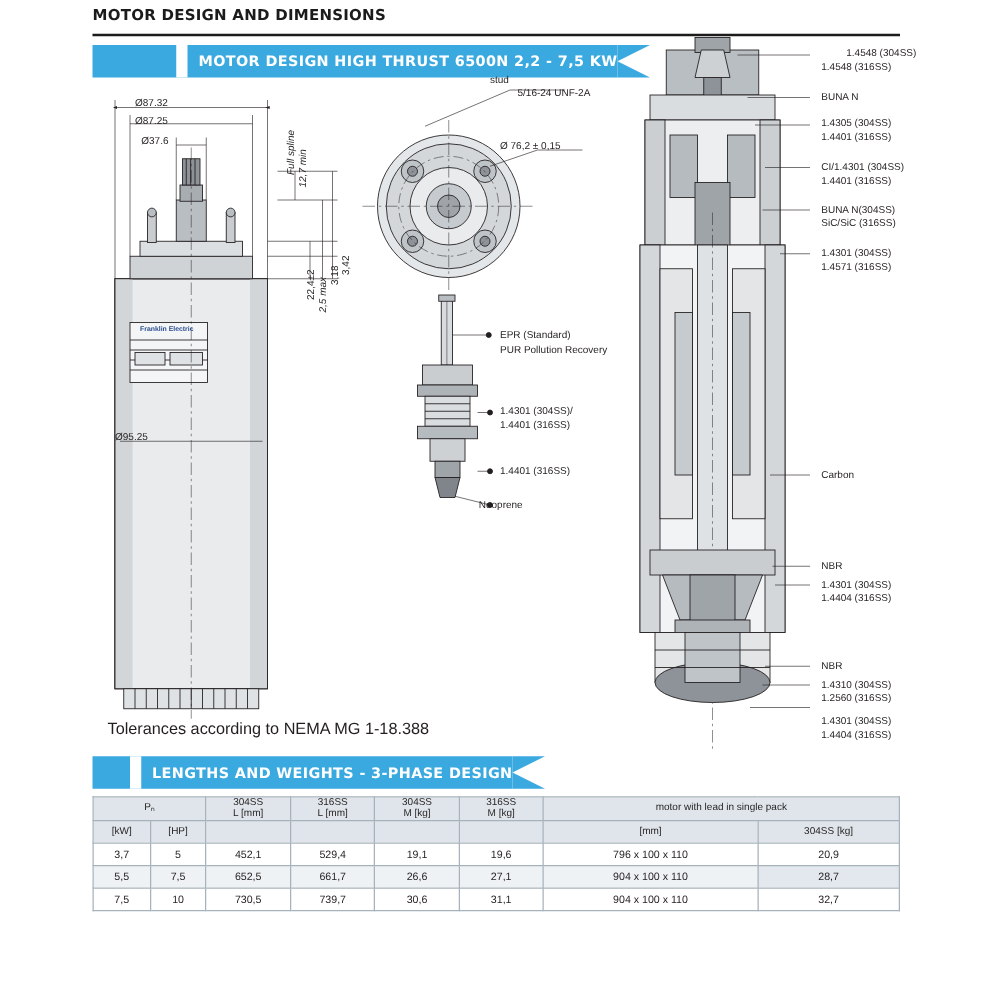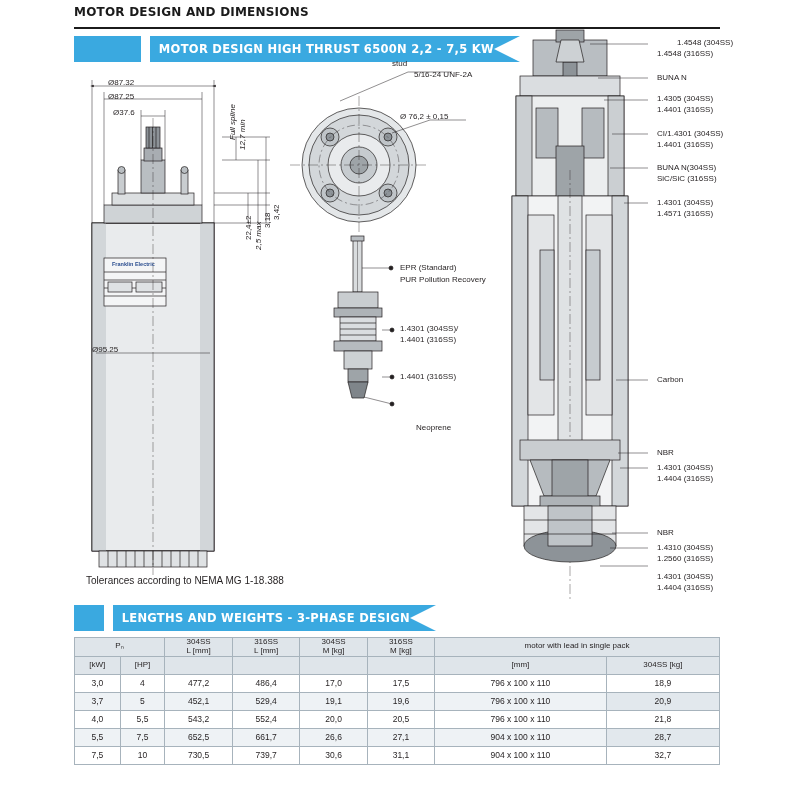--- a/index.html
+++ b/index.html
@@ -107,21 +107,21 @@
     line-height: 1.1;
   }
   .tbl tbody tr:nth-child(odd) td { background: #ffffff; }
   .tbl tbody tr:nth-child(even) td { background: #eef2f5; }
   .tbl td.lastcol { background: #eef2f5; }
   .tbl tbody tr:nth-child(even) td.lastcol { background: #e2e8ed; }
 
   .tolnote {
     position: absolute;
     left: 86px; top: 575px;
-    font-size: 10px;
+    font-size: 13px;
     color: #231f20;
   }
 </style>
 </head>
 <body>
 
 <div class="page">
 
   <div class="page-title">MOTOR DESIGN AND DIMENSIONS</div>
   <div class="title-rule"></div>
@@ -288,21 +288,21 @@
       <circle cx="392" cy="330" r="2" fill="#231f20"></circle>
       <circle cx="392" cy="377" r="2" fill="#231f20"></circle>
       <circle cx="392" cy="404" r="2" fill="#231f20"></circle>
     </g>
   </svg>
   <div class="lbl" style="left:400px; top:263px;">EPR (Standard)</div>
   <div class="lbl" style="left:400px; top:275px;">PUR Pollution Recovery</div>
   <div class="lbl" style="left:400px; top:324px;">1.4301 (304SS)/</div>
   <div class="lbl" style="left:400px; top:335px;">1.4401 (316SS)</div>
   <div class="lbl" style="left:400px; top:372px;">1.4401 (316SS)</div>
-  <div class="lbl" style="left:416px; top:399px;margin-top:24px;">Neoprene</div>
+  <div class="lbl" style="left:383px; top:399px;">Neoprene</div>
 
   <svg width="800" height="800">
     <g stroke="#231f20" stroke-width="0.7" fill="none">
 
       <rect x="533" y="40" width="74" height="36" fill="#b9bec2"></rect>
       <rect x="556" y="30" width="28" height="12" fill="#9ea4a8"></rect>
       <rect x="563" y="62" width="14" height="28" fill="#8d9398"></rect>
       <path d="M556,62 L584,62 L579,40 L561,40 z" fill="#cdd1d4"></path>
 
       <rect x="560" y="88" width="20" height="58" fill="#aeb3b7"></rect>
@@ -411,48 +411,28 @@
         <th></th>
         <th></th>
         <th></th>
         <th></th>
         <th>[mm]</th>
         <th>304SS [kg]</th>
       </tr>
     </thead>
     <tbody>
       <tr>
-        <td>3,0</td>
-        <td>4</td>
-        <td>477,2</td>
-        <td>486,4</td>
-        <td>17,0</td>
-        <td>17,5</td>
-        <td>796 x 100 x 110</td>
-        <td class="lastcol">18,9</td>
-      </tr>
-      <tr>
         <td>3,7</td>
         <td>5</td>
         <td>452,1</td>
         <td>529,4</td>
         <td>19,1</td>
         <td>19,6</td>
         <td>796 x 100 x 110</td>
         <td class="lastcol">20,9</td>
-      </tr>
-      <tr>
-        <td>4,0</td>
-        <td>5,5</td>
-        <td>543,2</td>
-        <td>552,4</td>
-        <td>20,0</td>
-        <td>20,5</td>
-        <td>796 x 100 x 110</td>
-        <td class="lastcol">21,8</td>
       </tr>
       <tr>
         <td>5,5</td>
         <td>7,5</td>
         <td>652,5</td>
         <td>661,7</td>
         <td>26,6</td>
         <td>27,1</td>
         <td>904 x 100 x 110</td>
         <td class="lastcol">28,7</td>

